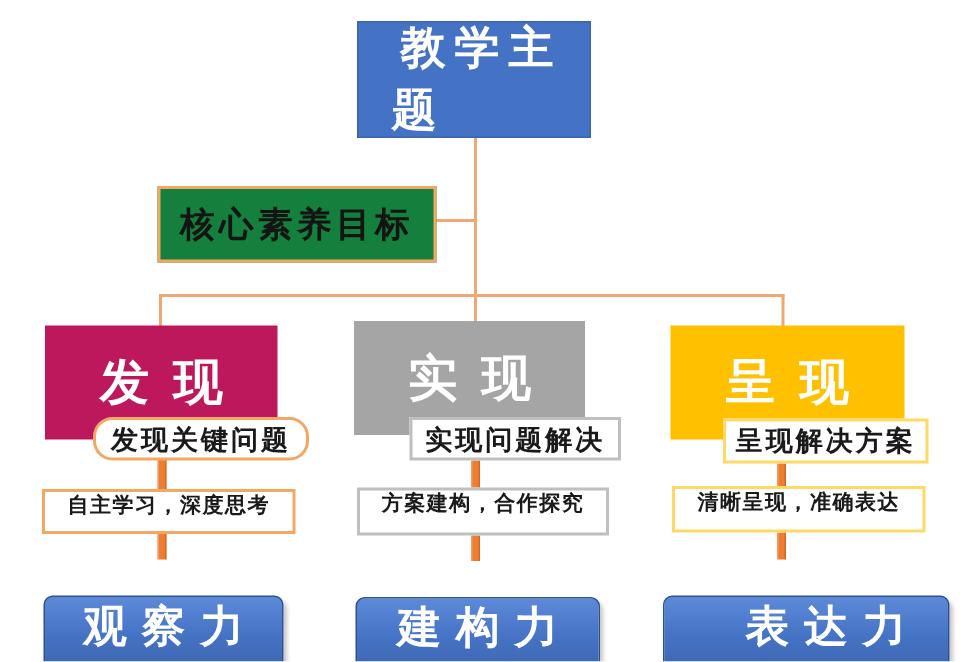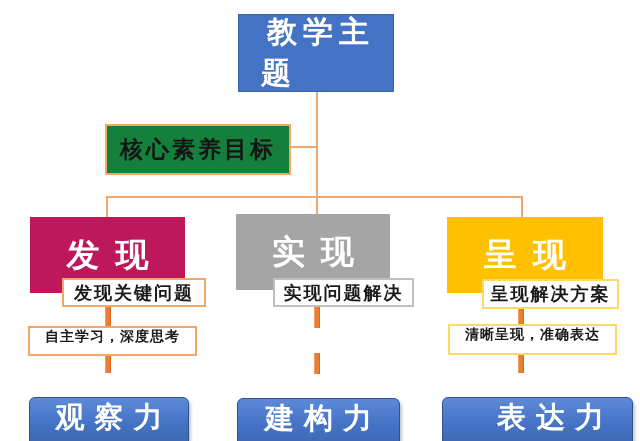--- a/index.html
+++ b/index.html
@@ -54,39 +54,42 @@
     <span>教学主题</span>
   </div>
 
   <div class="goal-box">
     <span>核心素养目标</span>
   </div>
 
   <div class="stage" style="left: 30px; top: 217px; width: 155px; height: 76px; background: #be185d;">
     <span>发现</span>
   </div>
-  <div class="task" style="left: 62px; top: 278px; width: 140px; height: 25px; border-color: rgb(242, 167, 101);">
+  <div class="task" style="left: 62px; top: 278px; width: 140px; height: 25px; border-color: rgb(242, 167, 101); border-radius: 13px;">
     <span>发现关键问题</span>
   </div>
   <div class="thick" style="left:105px;top:303px;height:24px;"></div>
   <div class="method" style="left: 28px; top: 326px; width: 165px; height: 26px; border-color: rgb(242, 167, 101);">
     <span>自主学习，深度思考</span>
   </div>
   <div class="thick" style="left:105px;top:353px;height:20px;"></div>
   <div class="ability" style="left:29px;top:373px;width:158px;height:48px;">
     <span>观察力</span>
   </div>
 
   <div class="stage" style="left: 236px; top: 214px; width: 154px; height: 76px; background: rgb(165, 165, 165); text-align: right;">
     <span>实现</span>
   </div>
   <div class="task" style="left: 273px; top: 278px; width: 137px; height: 25px; border-color: rgb(191, 191, 191);">
     <span>实现问题解决</span>
   </div>
   <div class="thick" style="left:314px;top:303px;height:25px;"></div>
+  <div class="method" style="left: 238px; top: 325px; width: 164px; height: 28px; border-color: rgb(191, 191, 191);">
+    <span>方案建构，合作探究</span>
+  </div>
   <div class="thick" style="left:314px;top:353px;height:21px;"></div>
   <div class="ability" style="left:237px;top:374px;width:161px;height:49px;">
     <span>建构力</span>
   </div>
 
   <div class="stage" style="left: 447px; top: 217px; width: 156px; height: 76px; background: rgb(255, 192, 0);">
     <span>呈现</span>
   </div>
   <div class="task" style="left: 482px; top: 279px; width: 133px; height: 26px; border-color: rgb(255, 217, 102);">
     <span>呈现解决方案</span>

